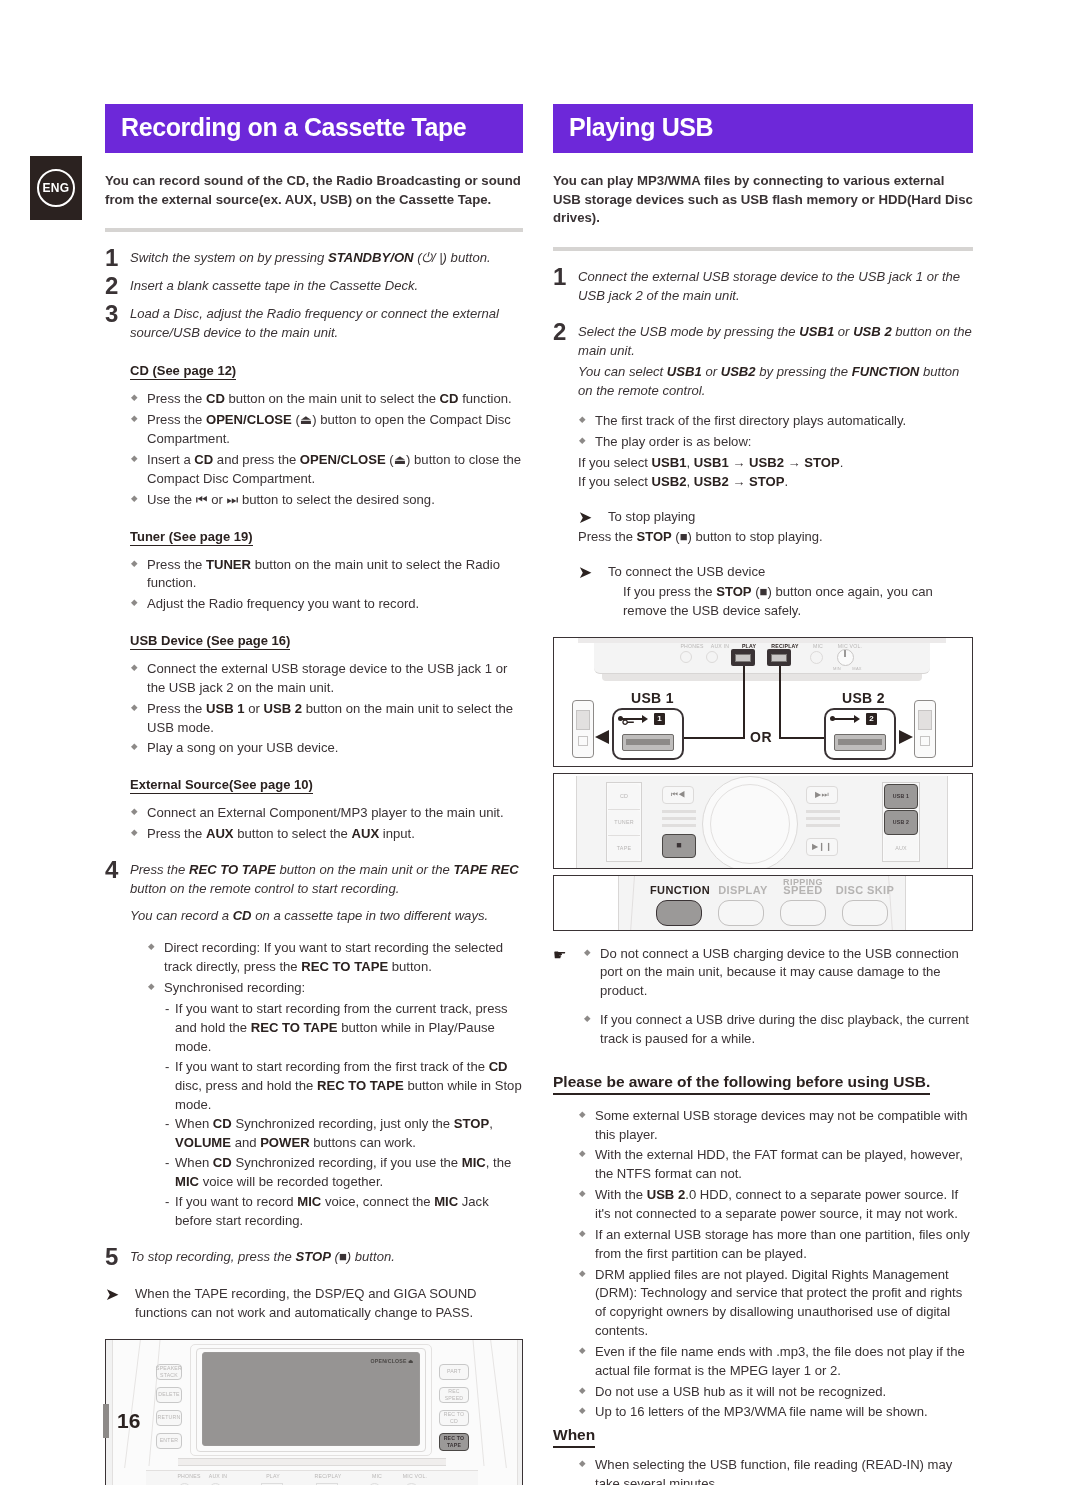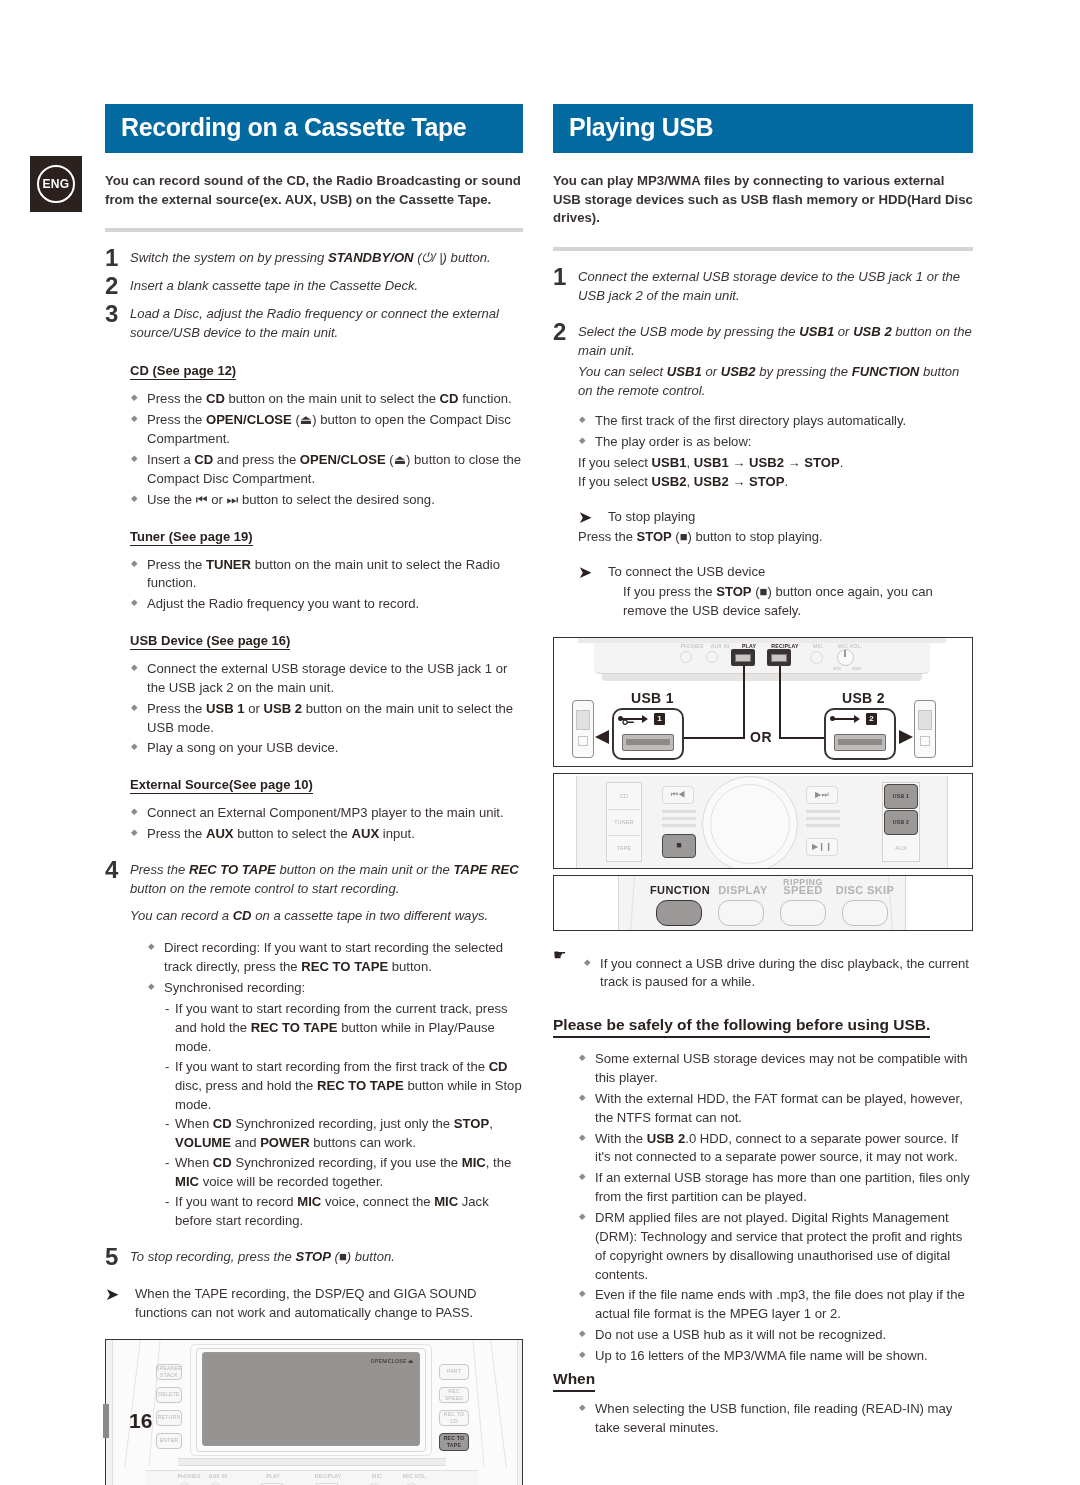--- a/index.html
+++ b/index.html
@@ -10,36 +10,36 @@
     font-family:"Liberation Sans", sans-serif;
     color:#3a3335;
     position:relative;
     overflow:hidden;
   }
   .page { position:absolute; inset:0; }
 
   
   .eng-badge{
     position:absolute; left:30px; top:156px;
-    width:52px; height:56px; background:#2b2220;
+    width:52px; height:64px; background:#2b2220;
     display:flex; align-items:center; justify-content:center;
   }
   .eng-circle{
     width:38px;height:38px;border:2.5px solid #fff;border-radius:50%;
     display:flex;align-items:center;justify-content:center;
     color:#fff;font-size:12px;font-weight:bold;letter-spacing:.3px;
   }
 
   
   .col{ position:absolute; top:104px; }
   .col-left{ left:105px; width:418px; }
   .col-right{ left:553px; width:420px; }
 
   .sec-title{
-    background:#0369a1; color:#fff;
+    background:#6d28d9; color:#fff;
     font-size:25px; font-weight:bold; letter-spacing:-.4px;
     padding:11px 16px 13px 16px;
     line-height:1;
   }
   .intro{
     font-size:13.2px; font-weight:bold; color:#3a3335;
     line-height:1.42; margin-top:19px;
   }
   .rule{
     height:4px; background:#d6d4d2; margin-top:19px;
@@ -168,21 +168,21 @@
     position:absolute; font-size:14px; font-weight:bold; color:#2b2220; letter-spacing:.5px;
   }
   .mp3dev{
     position:absolute; border:1.4px solid #8d8a88; border-radius:4px; background:#fafafa;
   }
   .mp3scr{ position:absolute; background:#e2e0df; border:1px solid #c6c4c3; }
 
   
   .pagenum{
     position:absolute; left:103px; top:1404px;
-    display:flex; align-items:center; gap:20px;
+    display:flex; align-items:center; gap:8px;
   }
   .pagenum .bar{ width:6px; height:34px; background:#8d8a88; }
   .pagenum .n{ font-size:21px; font-weight:bold; color:#2b2220; }
 
   .usb-glyph{
     position:absolute; color:#2b2220; font-size:15px; font-weight:bold;
   }
 </style>
 </head>
 <body>
@@ -484,26 +484,27 @@
         <div class="rbtn" style="left:226px;top:24px;width:46px;height:26px;"></div>
         <div class="rbtn" style="left:288px;top:24px;width:46px;height:26px;"></div>
       </div>
     </div>
 
     
     <div class="caution">
       <div class="caution-icon">☛</div>
       <div style="flex:1;">
         <ul class="dia">
+          <li>Do not connect a USB charging device to the USB connection port on the main unit, because it may cause damage to the product.</li>
           <li style="margin-top:10px;">If you connect a USB drive during the disc playback, the current track is paused for a while.</li>
         </ul>
       </div>
     </div>
 
-    <div class="big-underline">Please be safely of the following before using USB.</div>
+    <div class="big-underline">Please be aware of the following before using USB.</div>
 
     <div style="padding-left:25px;">
       <ul class="dia">
         <li>Some external USB storage devices may not be compatible with this player.</li>
         <li>With the external HDD, the FAT format can be played, however, the NTFS format can not.</li>
         <li>With the <b>USB 2</b>.0 HDD, connect to a separate power source. If it's not connected to a separate power source, it may not work.</li>
         <li>If an external USB storage has more than one partition, files only from the first partition can be played.</li>
         <li>DRM applied files are not played. Digital Rights Management (DRM): Technology and service that protect the profit and rights of copyright owners by disallowing unauthorised use of digital contents.</li>
         <li>Even if the file name ends with .mp3, the file does not play if the actual file format is the MPEG layer 1 or 2.</li>
         <li>Do not use a USB hub as it will not be recognized.</li>

